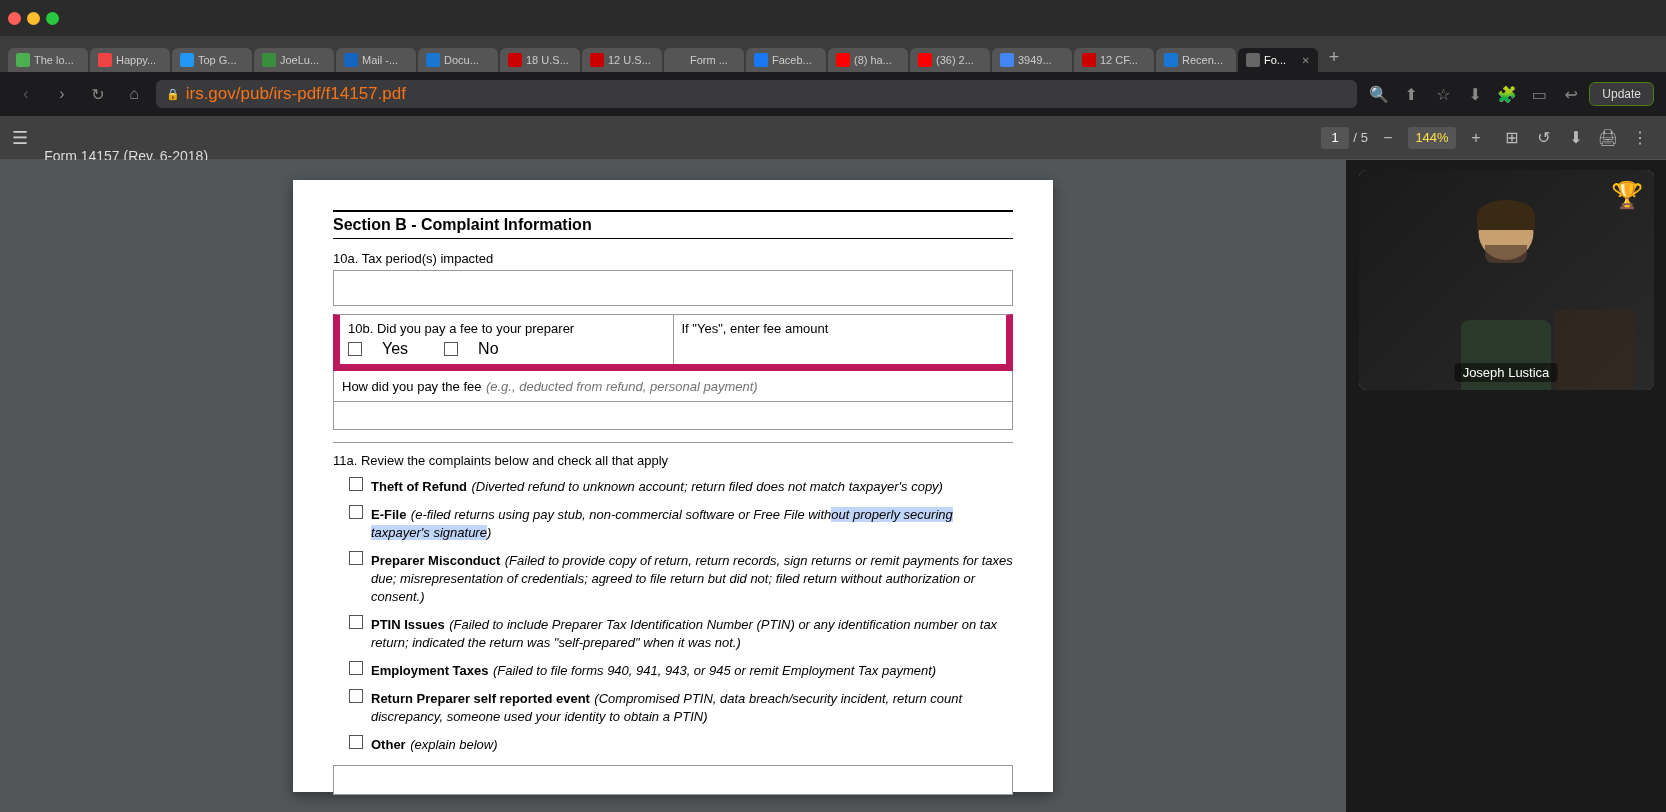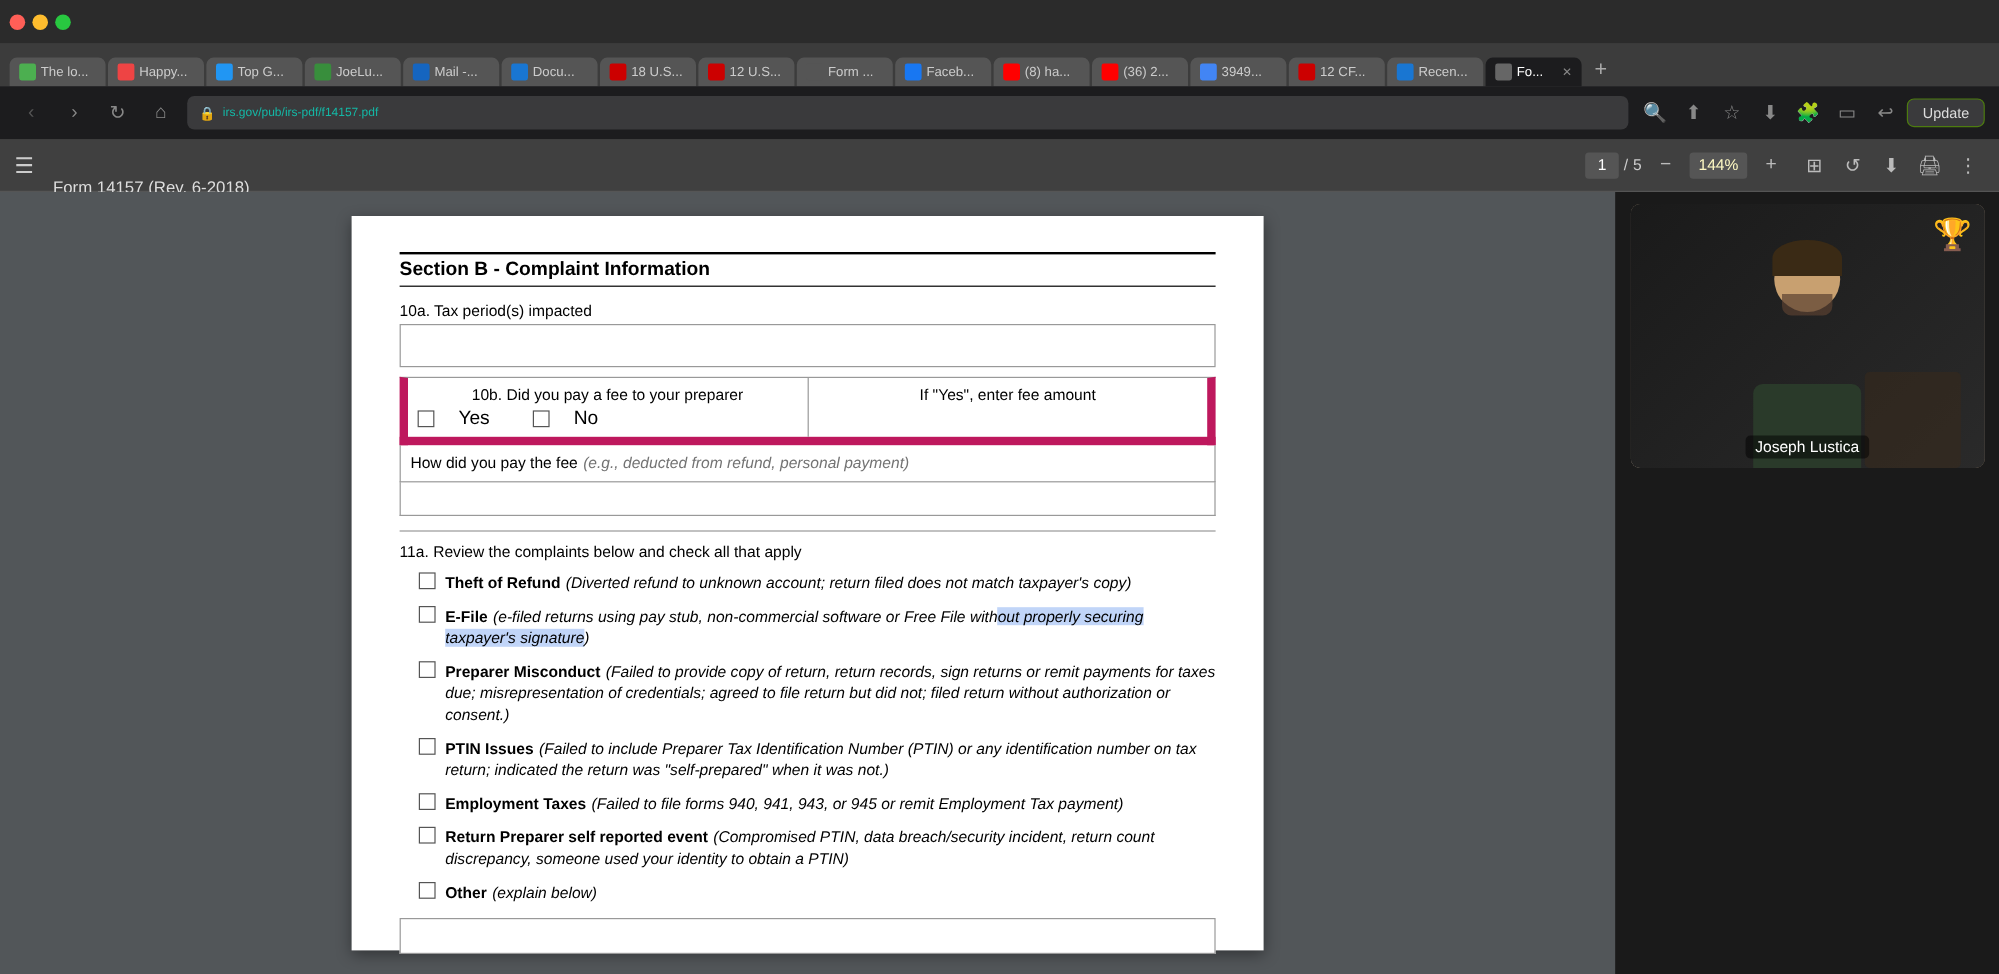--- a/index.html
+++ b/index.html
@@ -78,21 +78,21 @@
       background: #3a3a3c;
       border-radius: 6px;
       display: flex;
       align-items: center;
       padding: 0 10px;
       color: #ddd;
       font-size: 13px;
       gap: 6px;
     }
     .lock-icon { color: #aaa; font-size: 11px; }
-    .address-text { color: #14b8a6; font-size: 10px; }
+    .address-text { color: #f97316; font-size: 17px; }
     .nav-tools { display: flex; gap: 4px; align-items: center; }
     .update-btn {
       background: #3a3a3c;
       border: 1px solid #4d7c0f;
       border-radius: 6px;
       color: #ddd;
       padding: 4px 12px;
       font-size: 12px;
       cursor: pointer;
     }
@@ -119,21 +119,21 @@
       color: #fff;
       text-align: center;
       font-size: 13px;
     }
     .pdf-zoom { display: flex; align-items: center; gap: 4px; }
     .pdf-zoom-value {
       width: 48px; height: 22px;
       background: #555;
       border: none;
       border-radius: 3px;
-      color: #fef9c3;
+      color: #fde047;
       text-align: center;
       font-size: 13px;
     }
     .pdf-tool-btn {
       width: 28px; height: 28px;
       display: flex; align-items: center; justify-content: center;
       color: #bbb;
       font-size: 16px;
       cursor: pointer;
       border-radius: 4px;
@@ -407,21 +407,21 @@
 <div class="main-area">
 
   <div class="pdf-content">
     <div class="pdf-page">
 
       <div class="section-header">Section B - Complaint Information</div>
 
       <div class="form-label">10a. Tax period(s) impacted</div>
       <div class="form-field-empty" style="border: 1px solid #999; height: 36px; margin-bottom: 0;"></div>
 
-      <div class="form-two-col" style="border: 7px solid #be185d; border-top: 1px solid #999; margin-top: 8px; text-align: center;">
+      <div class="form-two-col" style="border: 7px solid #be185d; border-top: 1px solid #999; margin-top: 8px;">
         <div class="form-col-left">
           <div class="question-text">10b. Did you pay a fee to your preparer</div>
           <div style="display:flex; gap:16px; margin-top:4px;">
             <div class="checkbox-row" style="padding:0;">
               <div class="cb"></div>
               <span>Yes</span>
             </div>
             <div class="checkbox-row" style="padding:0; margin-left: 20px;">
               <div class="cb"></div>
               <span>No</span>

